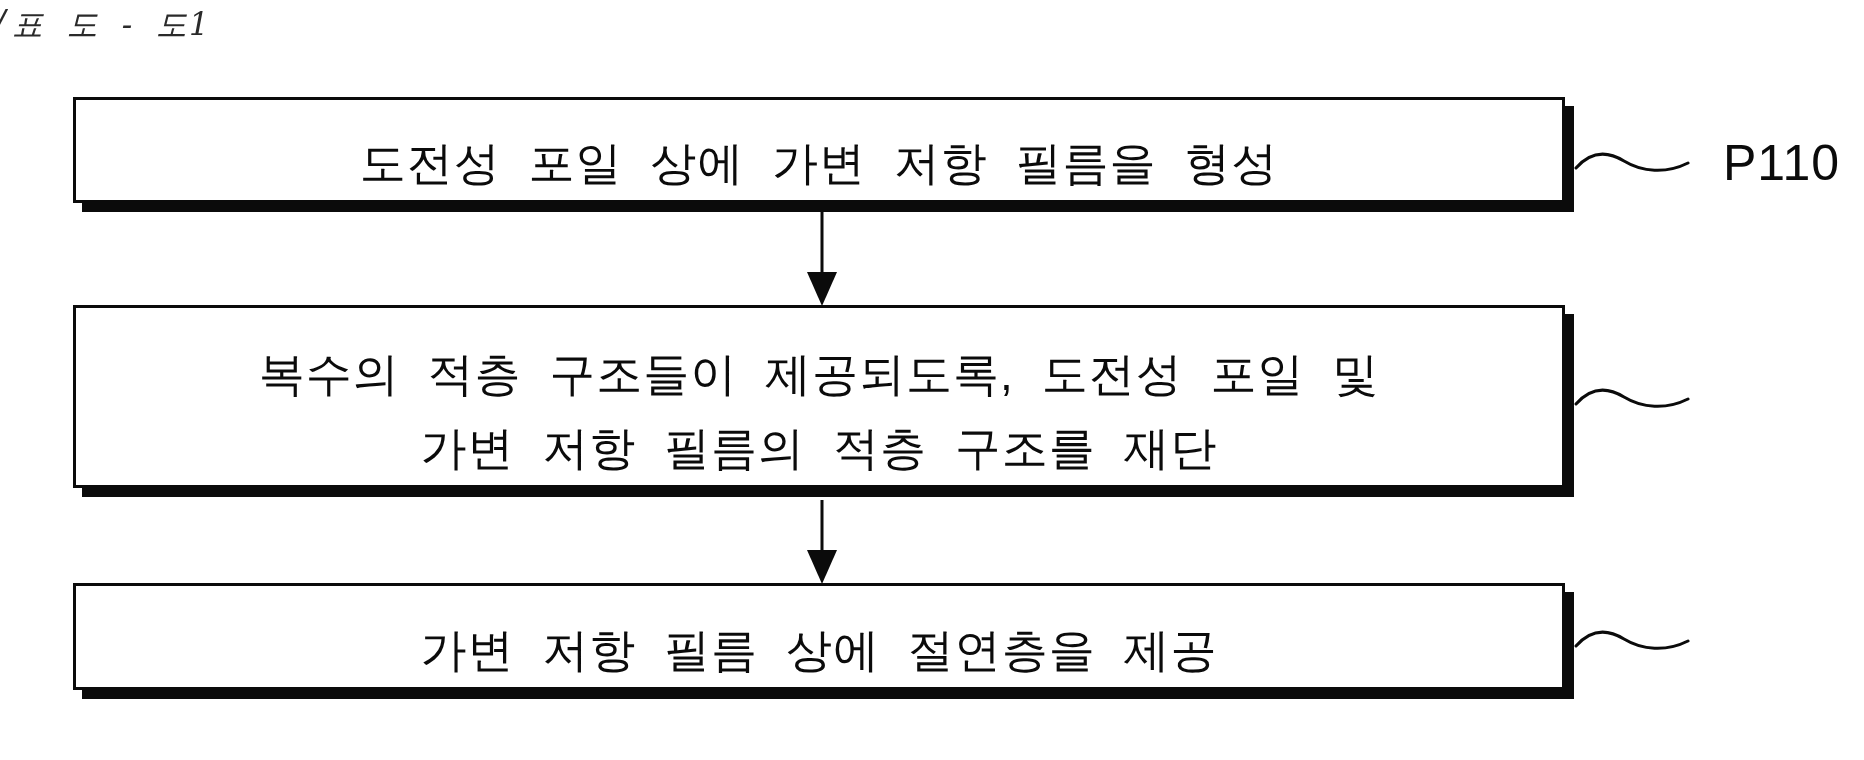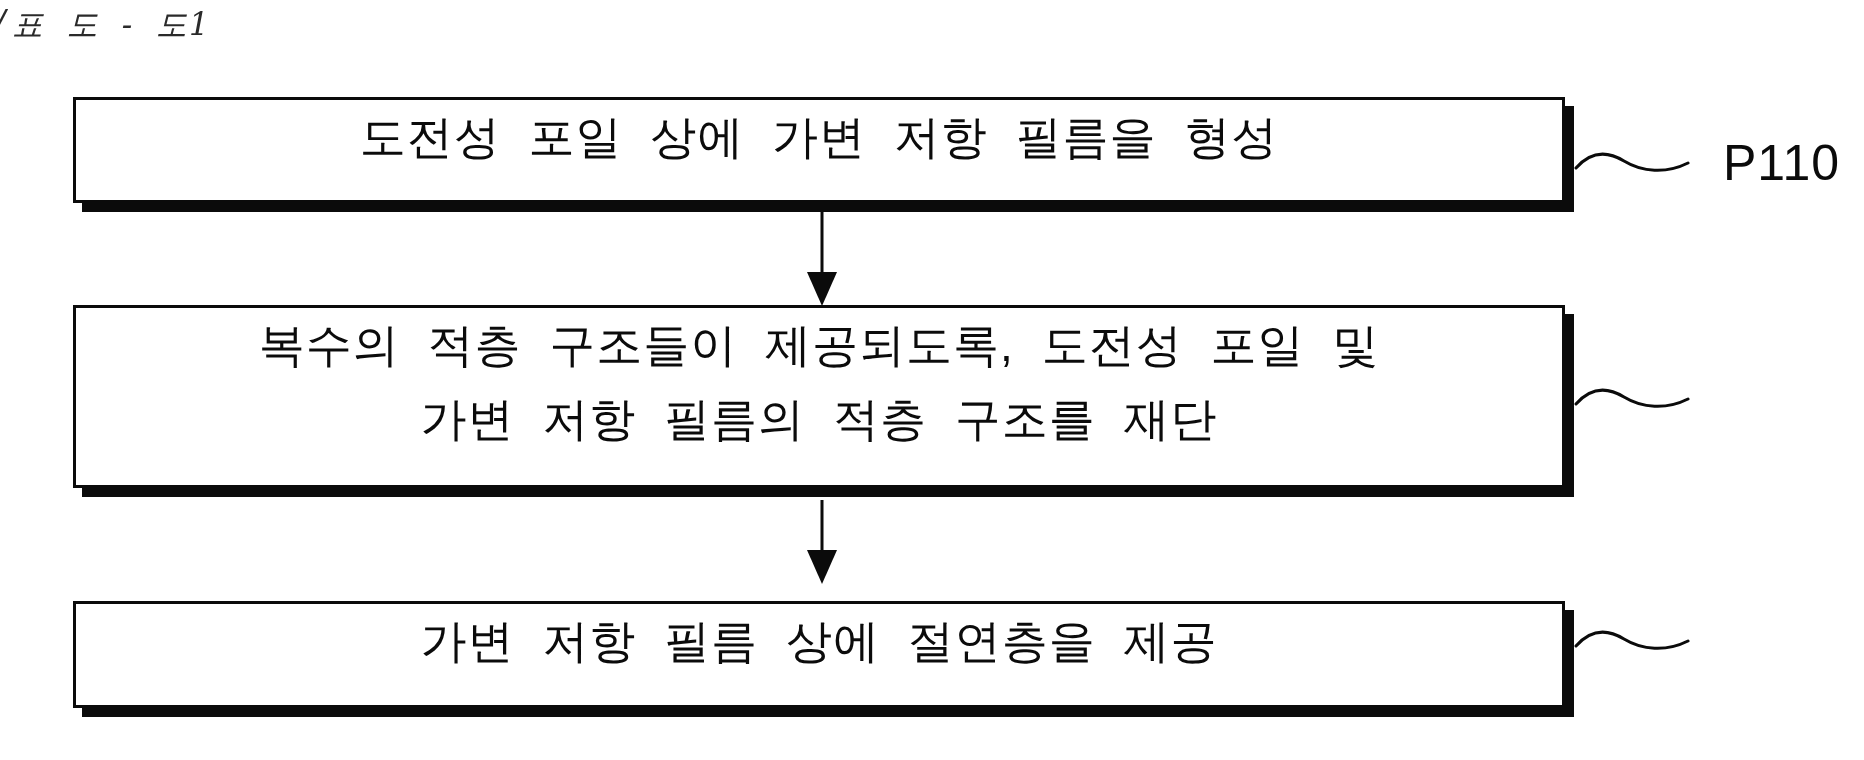--- a/index.html
+++ b/index.html
@@ -20,31 +20,31 @@
     position:absolute; left:-6px; top:2px; width:14px; height:38px;
     overflow:hidden; font-family:"DejaVu Serif", serif; font-style:italic;
     font-size:34px; color:#2a2a2a;
   }
   
   .step-box{
     position:absolute; left:73px; width:1492px;
     background:var(--paper);
     border:3px solid var(--ink);
     box-shadow:9px 9px 0 0 var(--ink);
-    display:flex; flex-direction:column; justify-content:flex-start; align-items:center;
+    display:flex; flex-direction:column; justify-content:flex-end; align-items:center;
     box-sizing:border-box;
   }
   .step-box .line{
     display:block; text-align:center;
     font-size:46px; line-height:74px; letter-spacing:1px; word-spacing:14px;
     color:var(--ink); white-space:nowrap;
   }
   .box-1{ top:97px;  height:106px; }
   .box-2{ top:305px; height:183px; }
-  .box-3{ top:601px; height:107px; }
+  .box-3{ top:583px; height:107px; }
   
   .arrow{ position:absolute; left:806px; width:32px; }
   .arrow-1{ top:212px; height:94px; }
   .arrow-2{ top:500px; height:84px; }
   .arrow .shaft{
     position:absolute; left:50%; transform:translateX(-50%);
     top:0; bottom:30px; width:3px; background:var(--ink);
   }
   .arrow .head{
     position:absolute; left:50%; transform:translateX(-50%); bottom:0;

